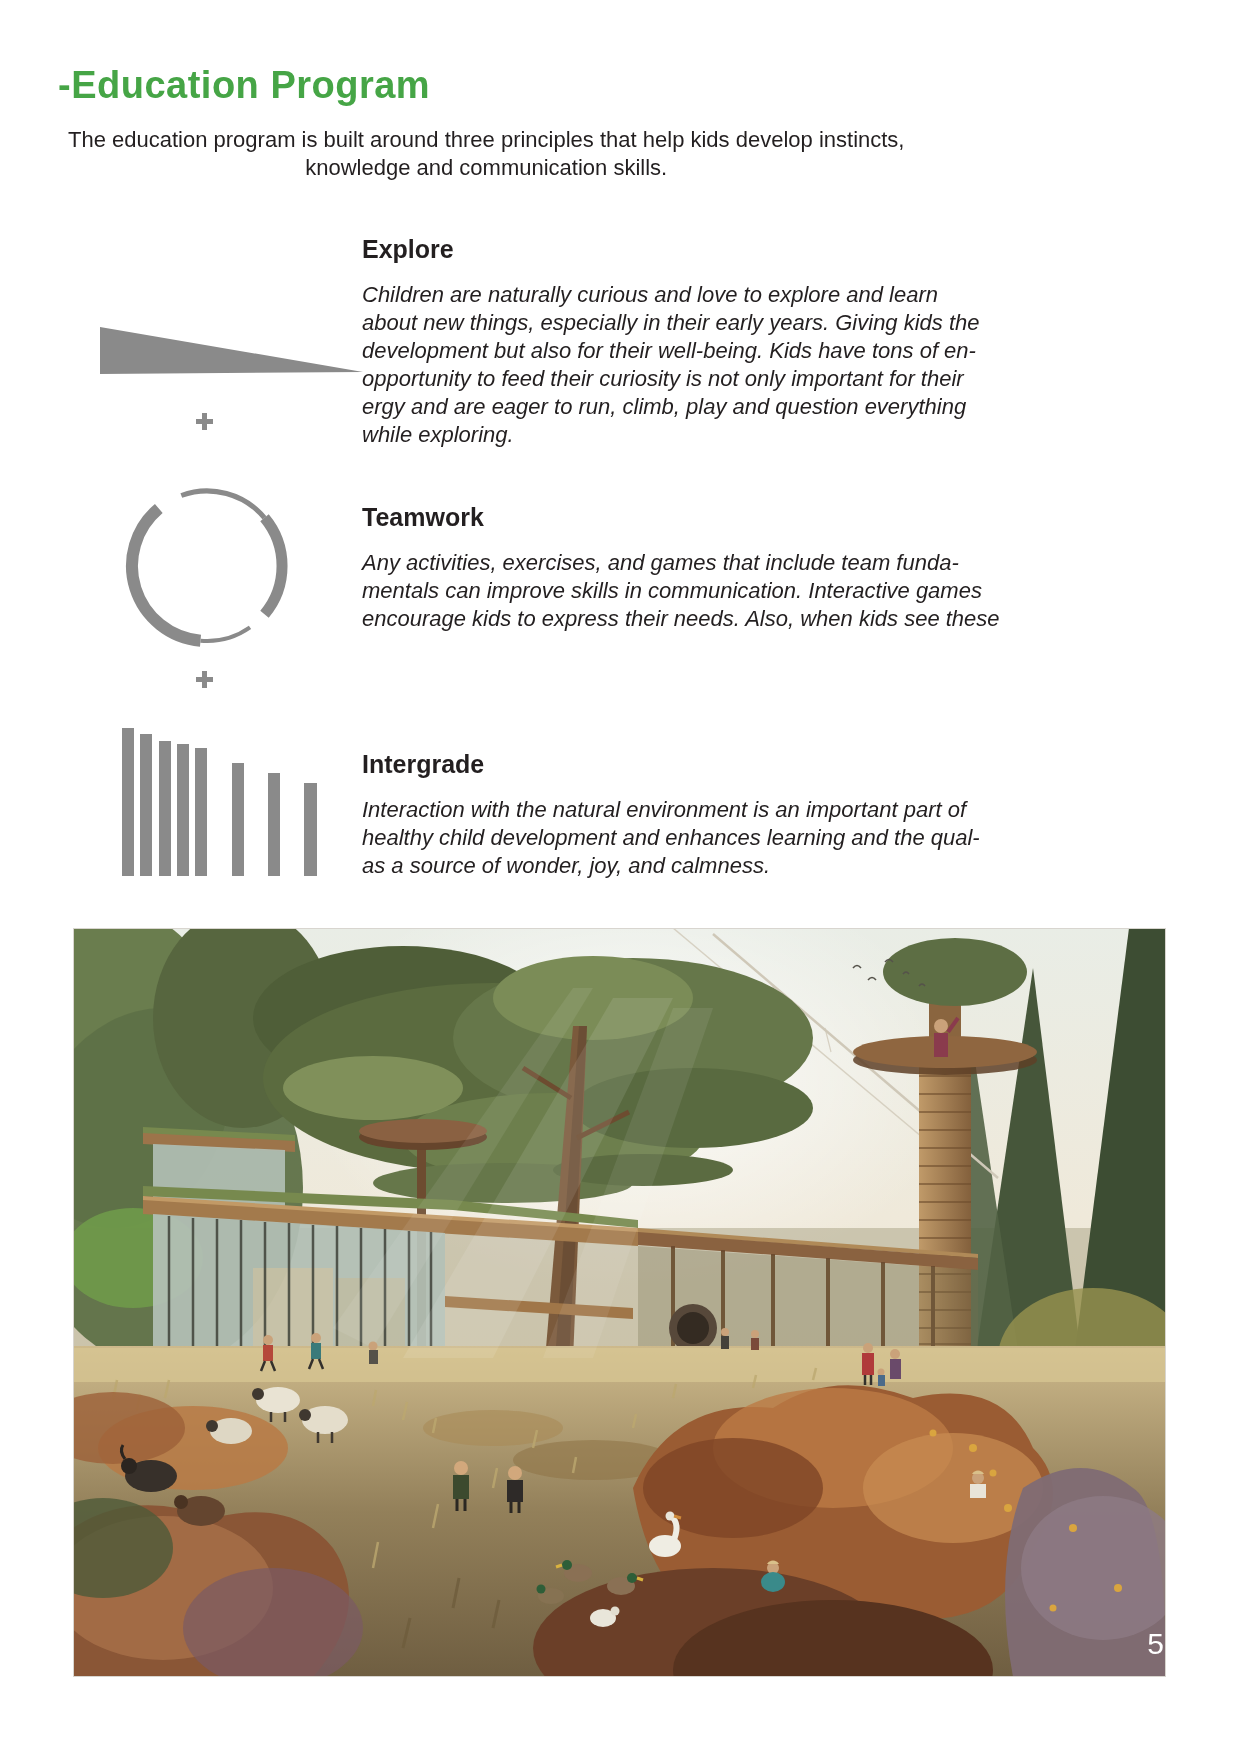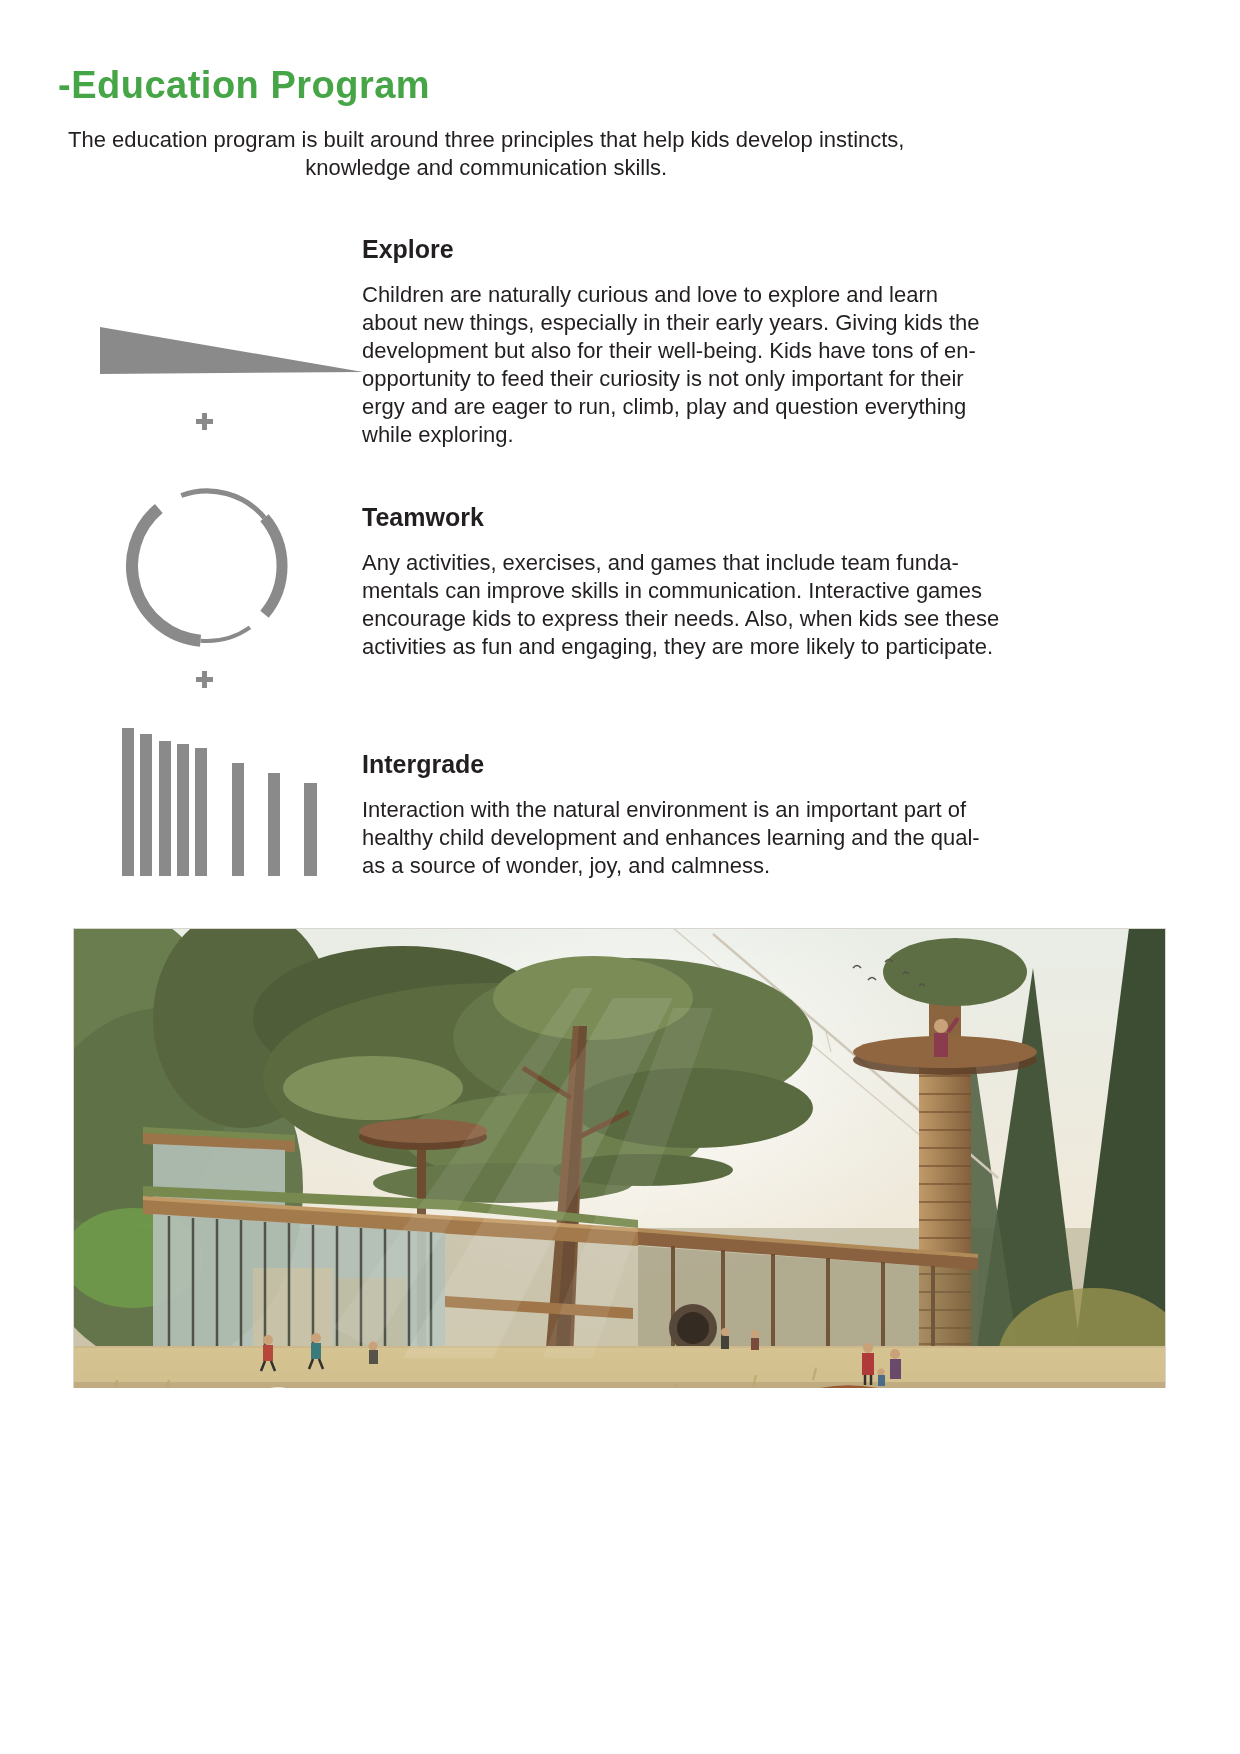--- a/index.html
+++ b/index.html
@@ -1,28 +1,28 @@
 <!DOCTYPE html>
 <html><head>
 <meta charset="utf-8">
 <style>
   html,body{margin:0;padding:0;background:#ffffff;}
   .page{
-    position:relative;width:1240px;height:1388px;margin:0 auto;background:#ffffff;
+    position:relative;width:1240px;height:1754px;margin:0 auto;background:#ffffff;
     font-family:"Liberation Sans","DejaVu Sans",sans-serif;color:#231f20;overflow:hidden;
   }
   .page-title{
     position:absolute;left:58px;top:62px;margin:0;
     font-size:38px;line-height:46px;font-weight:700;color:#46a546;letter-spacing:.5px;
   }
   .intro{position:absolute;left:68px;top:126px;font-size:22px;line-height:28px;text-align:center;}
   .tline{white-space:nowrap;height:28px;}
   .sec{position:absolute;left:362px;width:720px;}
   .sec h2{margin:0 0 20px 0;font-size:25px;line-height:24px;font-weight:700;}
-  .sec .body{font-size:22px;line-height:28px;}
+  .sec .body{font-size:22px;line-height:28px;font-style:italic;}
   .sec-explore{top:237px;}
   .sec-teamwork{top:505px;}
   .sec-intergrade{top:752px;}
   .icon-abs{position:absolute;display:block;}
   .wedge{left:100px;top:327px;}
   .brush-circle{left:125px;top:485px;}
   .bars{left:122px;top:728px;}
   .plus{position:absolute;width:17px;height:17px;}
   .plus::before{content:"";position:absolute;left:6px;top:0;width:5px;height:17px;background:#8a8a8a;}
   .plus::after{content:"";position:absolute;left:0;top:6px;width:17px;height:5px;background:#8a8a8a;}
@@ -84,21 +84,20 @@
       <div class="tline">while exploring.</div>
     </div>
   </section>
 
   <section class="sec sec-teamwork">
     <h2>Teamwork</h2>
     <div class="body">
       <div class="tline">Any activities, exercises, and games that include team funda-</div>
       <div class="tline">mentals can improve skills in communication. Interactive games</div>
       <div class="tline">encourage kids to express their needs. Also, when kids see these</div>
-      <div class="tline">activities as fun and engaging, they are more likely to participate.</div>
     </div>
   </section>
 
   <section class="sec sec-intergrade">
     <h2>Intergrade</h2>
     <div class="body">
       <div class="tline">Interaction with the natural environment is an important part of</div>
       <div class="tline">healthy child development and enhances learning and the qual-</div>
       <div class="tline">as a source of wonder, joy, and calmness.</div>
     </div>

